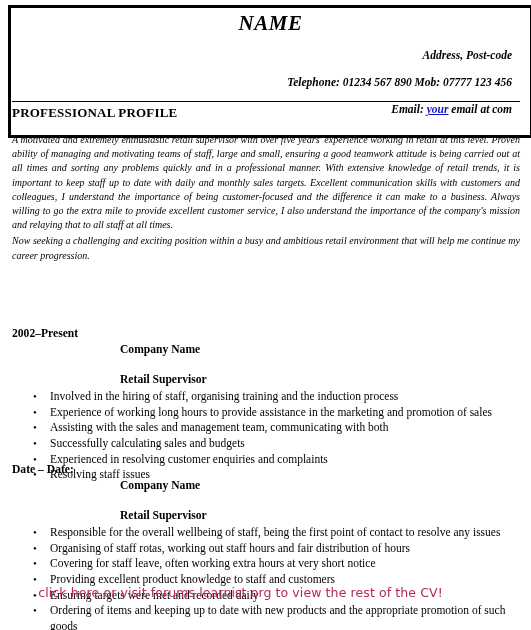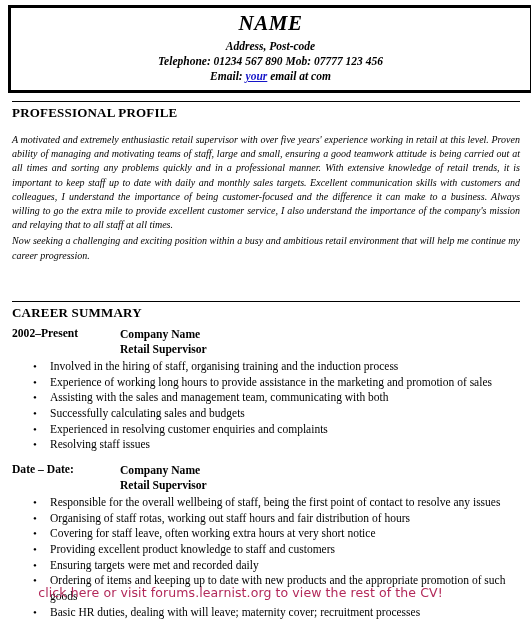--- a/index.html
+++ b/index.html
@@ -41,22 +41,23 @@
     font-weight: bold;
     letter-spacing: 0.5px;
     line-height: 1.12;
     margin: 0 0 3px 0;
     font-family: "Liberation Serif", "DejaVu Serif", serif;
   }
   .contact-line {
     font-size: 11.5px;
     font-weight: bold;
     line-height: 1.32;
-    margin: 0;
+    margin: 12px;
     white-space: nowrap;
+    text-align: right;
   }
   .email-link {
     color: #1414c8;
     text-decoration: underline;
     font-weight: bold;
   }
 
   
   .section {
     position: absolute;
@@ -103,20 +104,21 @@
     width: 108px;
     flex: 0 0 108px;
     font-weight: bold;
   }
   .job-meta {
     flex: 1 1 auto;
   }
   .job-company, .job-role {
     font-weight: bold;
     line-height: 1.3;
+    margin-top: 15px;
   }
 
   .bullets {
     list-style: none;
     margin: 2px 0 0 0;
     padding: 0;
   }
   .bullets li {
     position: relative;
     padding-left: 38px;
@@ -161,24 +163,20 @@
   <div class="section" style="top:101px;">
     <div class="section-rule"></div>
     <div class="section-title">PROFESSIONAL PROFILE</div>
   </div>
 
   <div class="section" style="top:133px;">
     <p class="profile-para">A motivated and extremely enthusiastic retail supervisor with over five years' experience working in retail at this level.  Proven ability of managing and motivating teams of staff, large and small, ensuring a good teamwork attitude is being carried out at all times and sorting any problems quickly and in a professional manner.  With extensive knowledge of retail trends, it is important to keep staff up to date with daily and monthly sales targets.  Excellent communication skills with customers and colleagues, I understand the importance of being customer-focused and the difference it can make to a business. Always willing to go the extra mile to provide excellent customer service, I also understand the importance of the company's mission and relaying that to all staff at all times.</p>
     <p class="profile-para">Now seeking a challenging and exciting position within a busy and ambitious retail environment that will help me continue my career progression.</p>
   </div>
 
-  <div class="section" style="top:301px;">
-    <div class="section-rule"></div>
-    <div class="section-title">CAREER SUMMARY</div>
-  </div>
 
   <div class="section" style="top:327px;font-family:Liberation Serif, serif;">
     <div class="job-head">
       <div class="job-dates">2002–Present</div>
       <div class="job-meta">
         <div class="job-company">Company Name</div>
         <div class="job-role">Retail Supervisor</div>
       </div>
     </div>
     <ul class="bullets">

